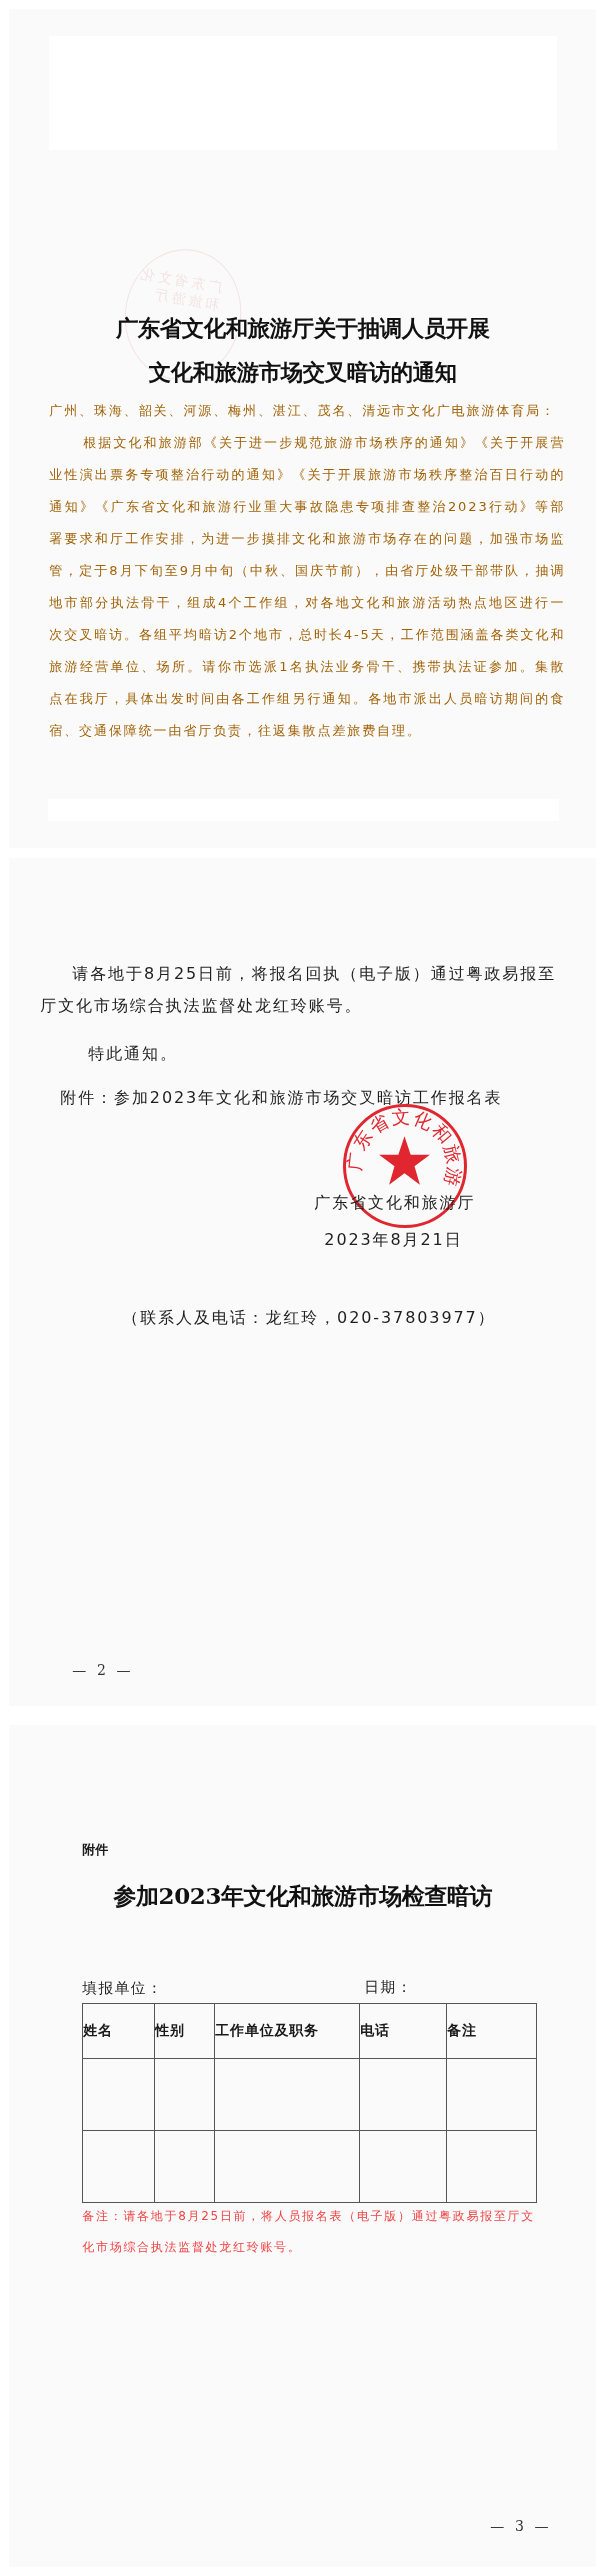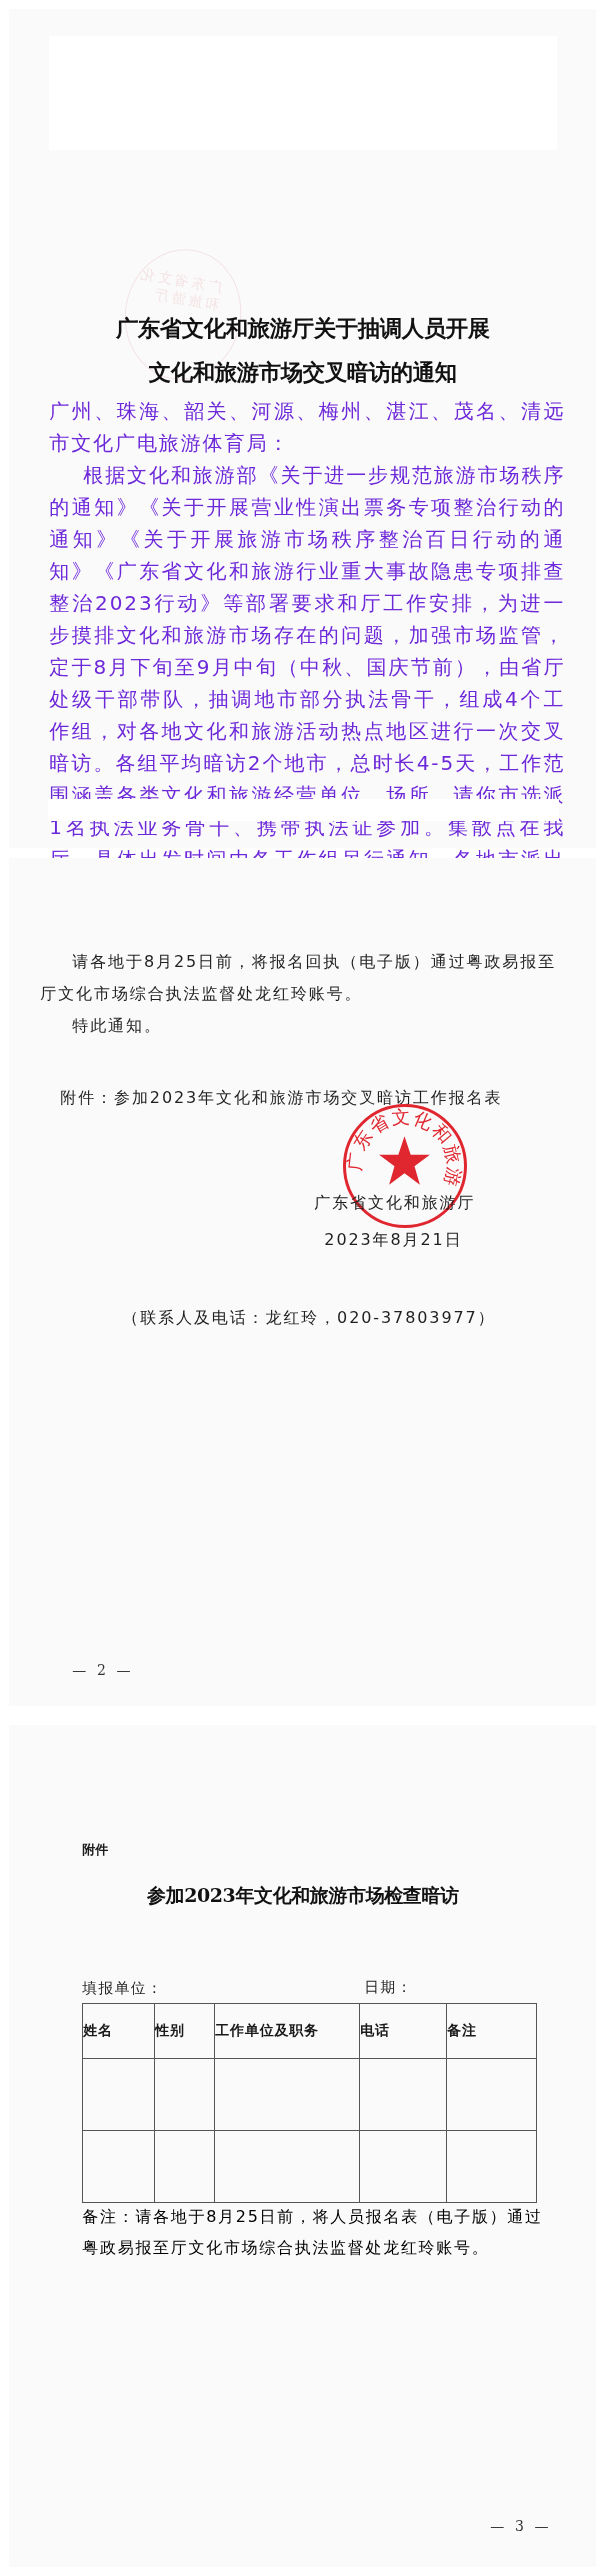--- a/index.html
+++ b/index.html
@@ -41,24 +41,24 @@
       line-height: 31px;
       color: #111;
       letter-spacing: -0.4px;
     }
 
     .body-text {
       position: absolute;
       left: 40px;
       width: 516px;
       font-family: "DejaVu Sans", "Liberation Sans", sans-serif;
-      font-size: 20px;
+      font-size: 13px;
       line-height: 32px;
       letter-spacing: 1.9px;
-      color: #6d28d9;
+      color: #a16207;
       text-align: justify;
     }
     .body-text p { margin: 0; }
     .indent { text-indent: 34px; }
 
     .ghost-stamp {
       position: absolute;
       left: 116px;
       top: 240px;
       width: 116px;
@@ -161,24 +161,24 @@
       letter-spacing: 0.8px;
     }
     table.signup td { height: 71px; }
 
     .remark {
       position: absolute;
       left: 73px;
       top: 476px;
       width: 464px;
       font-family: "DejaVu Sans", "Liberation Sans", sans-serif;
-      font-size: 16px;
+      font-size: 12px;
       line-height: 31px;
       letter-spacing: 1.7px;
-      color: #000000;
+      color: #ef4444;
     }
   </style>
 </head>
 <body>
 
 <div class="page" id="page-1">
   <div class="blank-box" style="left:40px; top:27px; width:508px; height:114px;"></div>
 
   <div class="ghost-stamp">
     <span>广东省文化和旅游厅</span>
@@ -189,23 +189,23 @@
 
   <div class="body-text" style="top:303px; top:309px;">
     <p style="margin-top:77px;">广州、珠海、韶关、河源、梅州、湛江、茂名、清远市文化广电旅游体育局：</p>
     <p class="indent">根据文化和旅游部《关于进一步规范旅游市场秩序的通知》《关于开展营业性演出票务专项整治行动的通知》《关于开展旅游市场秩序整治百日行动的通知》《广东省文化和旅游行业重大事故隐患专项排查整治2023行动》等部署要求和厅工作安排，为进一步摸排文化和旅游市场存在的问题，加强市场监管，定于8月下旬至9月中旬（中秋、国庆节前），由省厅处级干部带队，抽调地市部分执法骨干，组成4个工作组，对各地文化和旅游活动热点地区进行一次交叉暗访。各组平均暗访2个地市，总时长4-5天，工作范围涵盖各类文化和旅游经营单位、场所。请你市选派1名执法业务骨干、携带执法证参加。集散点在我厅，具体出发时间由各工作组另行通知。各地市派出人员暗访期间的食宿、交通保障统一由省厅负责，往返集散点差旅费自理。</p>
   </div>
 
   <div class="blank-box" style="left:39px; top:790px; width:511px; height:21.6px;"></div>
 </div>
 
 <div class="page" id="page-2">
-  <div class="p2-text" style="top:88px;">
+  <div class="p2-text" style="top:100px;">
     <p style="margin:0; text-indent:32px;">请各地于8月25日前，将报名回执（电子版）通过粤政易报至厅文化市场综合执法监督处龙红玲账号。</p>
-    <p style="margin:0; text-indent:32px;">特此通知。</p>
+    <p style="margin:16px; text-indent:32px;">特此通知。</p>
   </div>
 
   <div class="p2-text" style="top:224px; left:51px;">附件：参加2023年文化和旅游市场交叉暗访工作报名表</div>
 
   <div class="seal">
     <svg width="117" height="117" viewBox="0 0 152 152">
       <defs>
         <path id="sealArc" d="M 22 92 A 56 56 0 1 1 130 92" fill="none"></path>
       </defs>
       <text font-size="24" fill="#e0262f" font-family="DejaVu Sans, sans-serif" letter-spacing="2">
@@ -218,21 +218,21 @@
   <div class="signature" style="left:305px; top:335px;">广东省文化和旅游厅</div>
   <div class="signature" style="left:315px; top:372px;">2023年8月21日</div>
   <div class="signature" style="left:113px; top:406px;margin-top:44px;">（联系人及电话：龙红玲，020-37803977）</div>
 
   <div class="page-num" style="left:63px; top:804px;">— 2 —</div>
 </div>
 
 <div class="page" id="page-3">
   <div class="attach-label">附件</div>
 
-  <div class="title" style="top:155px; font-size:19px;">参加2023年文化和旅游市场检查暗访</div>
+  <div class="title" style="top:155px; font-size:23px;">参加2023年文化和旅游市场检查暗访</div>
 
   <div class="form-meta" style="left:73px; top:254px;">填报单位：</div>
   <div class="form-meta" style="left:355px; top:253px;">日期：</div>
 
   <table class="signup">
     <colgroup>
       <col style="width:72px">
       <col style="width:60px">
       <col style="width:145px">
       <col style="width:87px">

